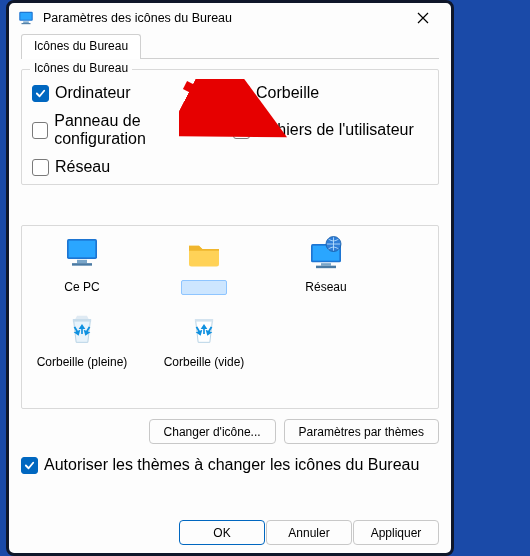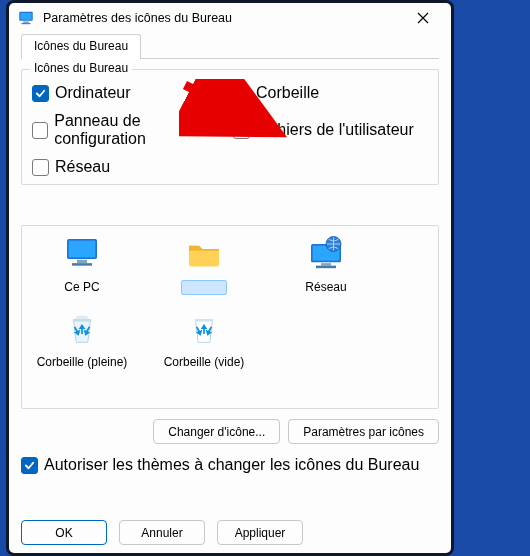--- a/index.html
+++ b/index.html
@@ -164,22 +164,22 @@
     align-items: center;
     gap: 6px;
     margin-top: 2px;
     margin-bottom: 24px;
   }
 
   .footer-btns {
     border-top: none;
     padding: 10px 12px 12px 12px;
     display: flex;
-    justify-content: flex-start;
-    gap: 12px;
+    justify-content: flex-end;
+    gap: 1px;
   }
   .footer-btns .btn { min-width: 86px; }
   .footer-btns .btn.default {
     border: 1.5px solid #0067c0;
   }
 
   
   .arrow {
     position: absolute;
     left: 170px;
@@ -309,21 +309,21 @@
         </span>
         <span class="caption">Corbeille (vide)</span>
       </div>
     </div>
 
     <div class="btn-row">
       <div class="btn">
           <span>Changer d'icône...</span>
         </div>
       <div class="btn">
-          <span>Paramètres par icônes</span>
+          <span>Paramètres par thèmes</span>
         </div>
     </div>
 
     <label class="allow-themes chk checked">
       <span class="box">
           <svg viewBox="0 0 12 12">
             <path d="M2 6 L5 9 L10 3" stroke="#fff" stroke-width="2" fill="none" stroke-linecap="round" stroke-linejoin="round"></path>
           </svg>
         </span>
       <span class="lbl">Autoriser les thèmes à changer les icônes du Bureau</span>

